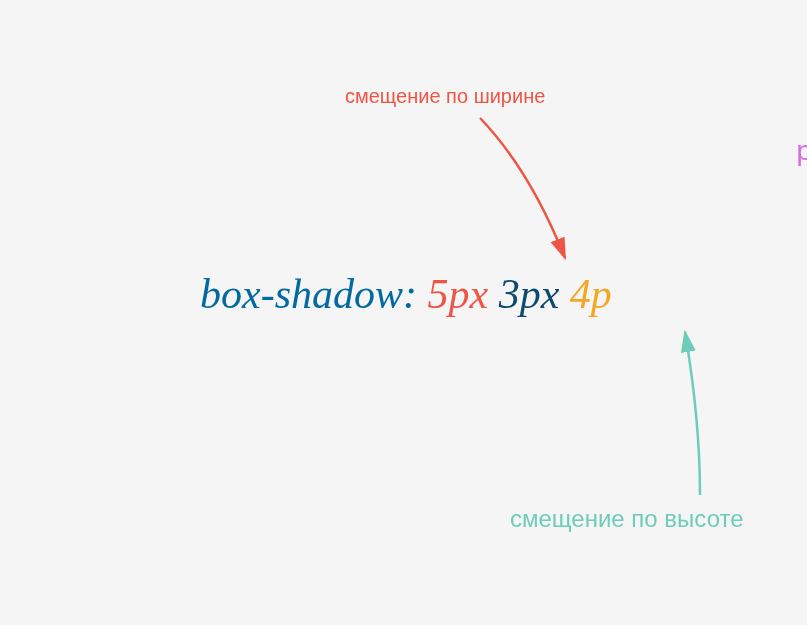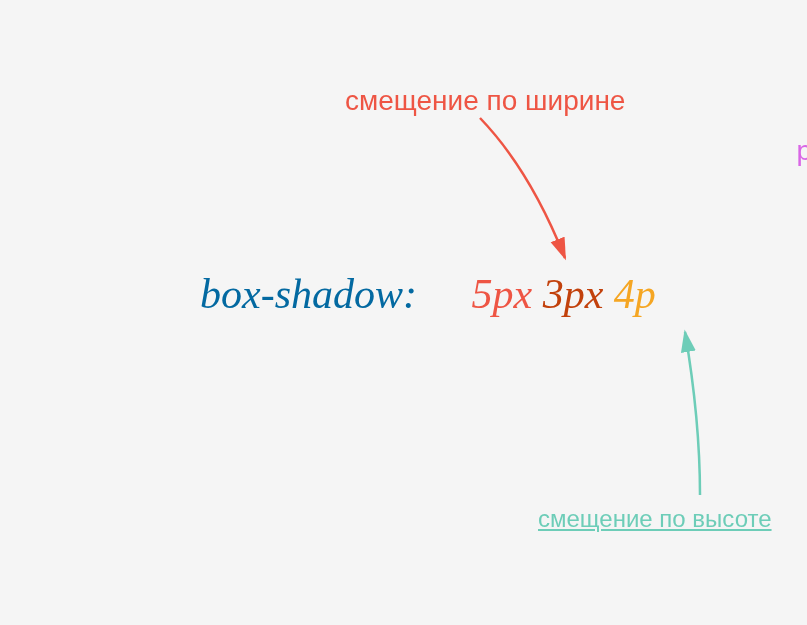--- a/index.html
+++ b/index.html
@@ -13,49 +13,47 @@
       background: #f5f5f5;
       position: relative;
       overflow: hidden;
       font-family: Georgia, 'Times New Roman', serif;
     }
     .label-top {
       position: absolute;
       top: 85px;
       left: 345px;
       font-family: Arial, Helvetica, sans-serif;
-      font-size: 28px;
+      font-size: 20px;
       color: #ee5544;
     }
     .label-bottom {
       position: absolute;
       top: 505px;
-      left: 538px;
+      left: 510px;
       font-family: Arial, Helvetica, sans-serif;
       font-size: 24px;
       color: #6dcdb8;
-      text-decoration: underline;
     }
     .css-line {
       position: absolute;
       top: 270px;
       left: 200px;
       font-style: italic;
       font-size: 42px;
       white-space: nowrap;
     }
     .prop {
       color: #0369a1;
     }
     .val1 {
       color: #ee5544;
-      margin-left: 44px;
     }
     .val2 {
-      color: #c2410c;
+      color: #0c4a6e;
     }
     .val3 {
       color: #f5a623;
       font-family: Liberation Serif, serif;
     }
     .partial-right {
       position: absolute;
       top: 135px;
       right: -5px;
       font-family: Arial, Helvetica, sans-serif;

